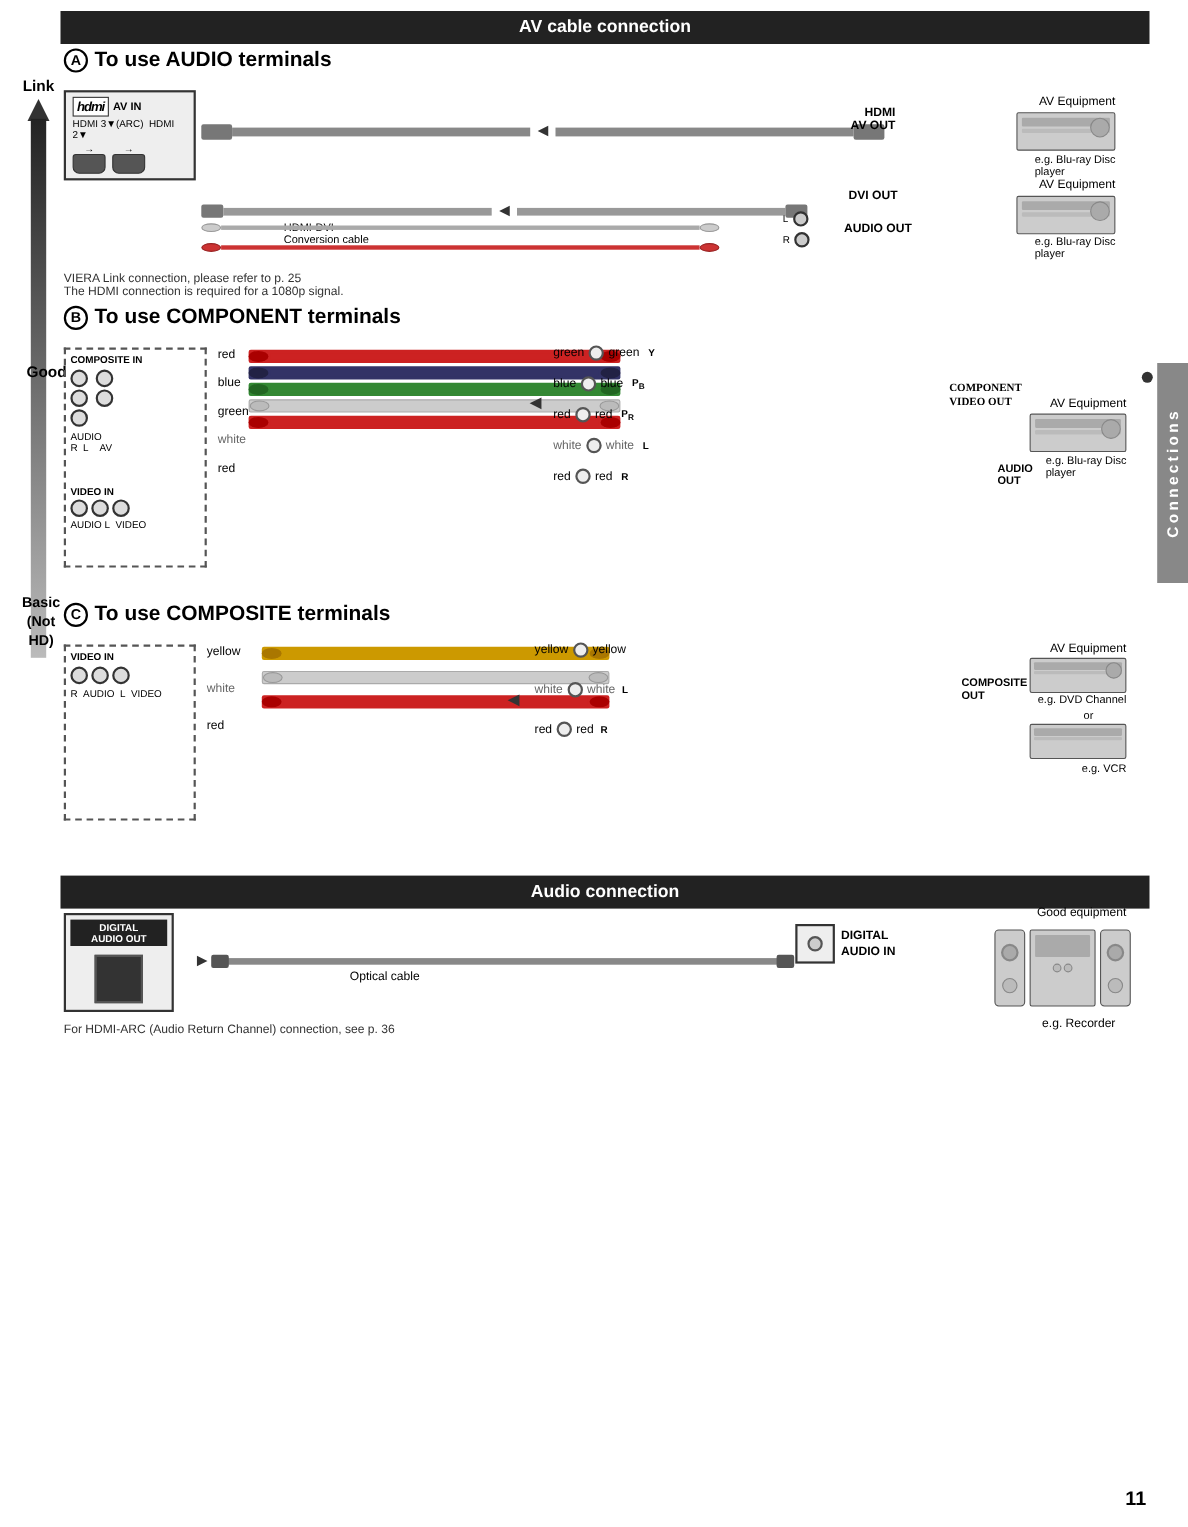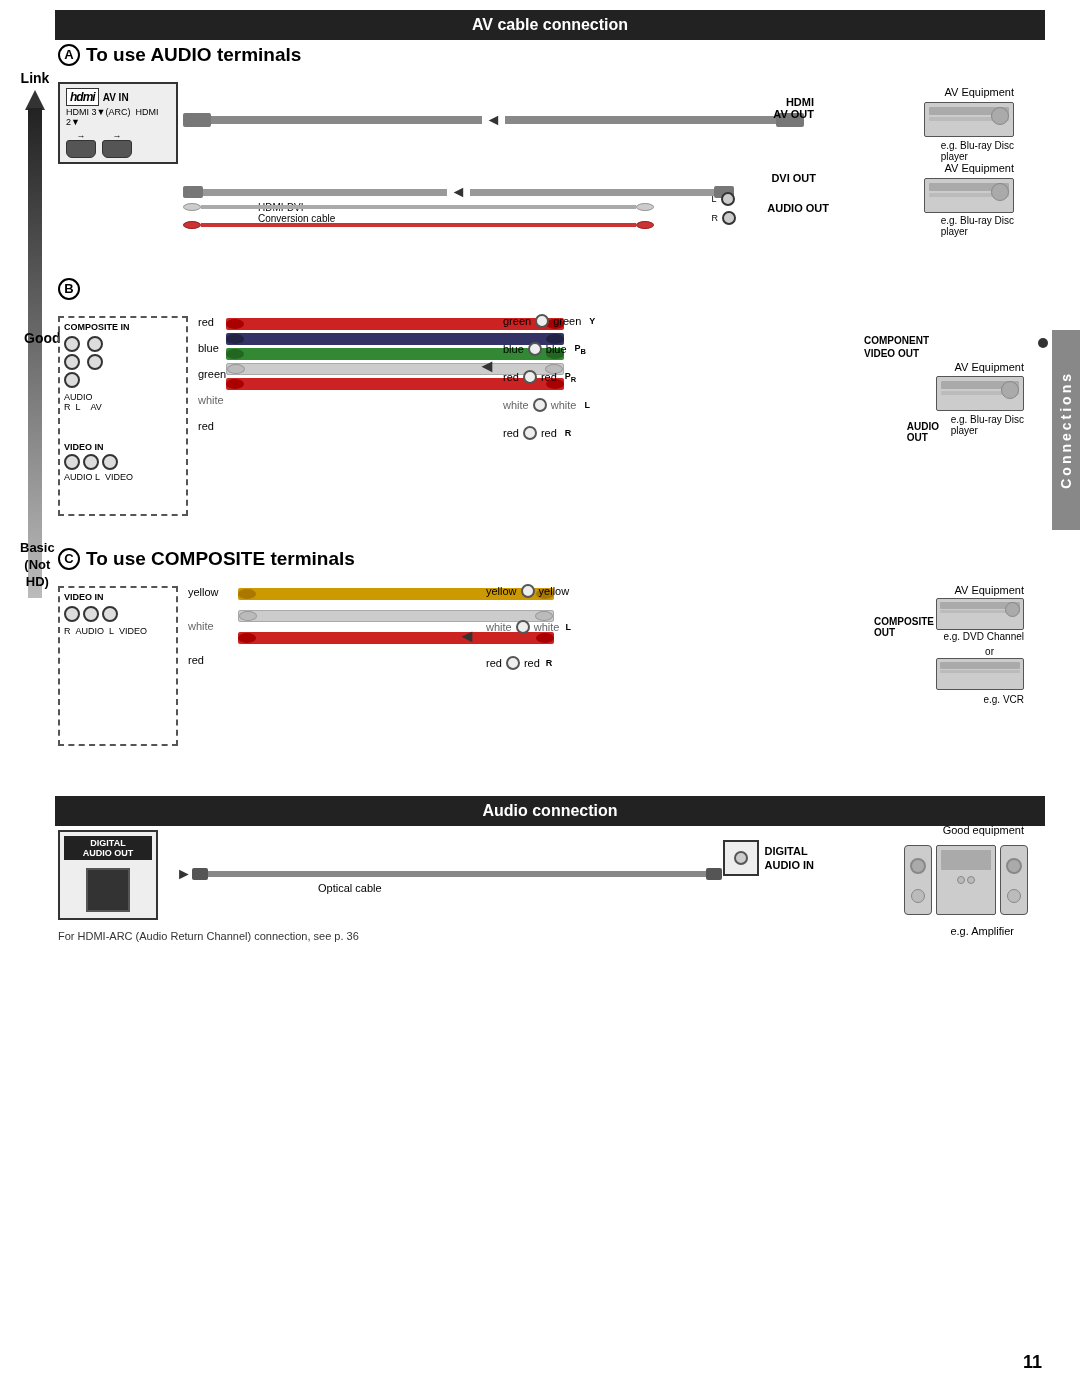--- a/index.html
+++ b/index.html
@@ -135,27 +135,32 @@
       <div style="width:18px;height:8px;background:#ccc;border-radius:50%;border:1px solid #999;"></div>
       <div style="flex:1;height:4px;background:#aaa;"></div>
       <div style="width:18px;height:8px;background:#ccc;border-radius:50%;border:1px solid #999;"></div>
     </div>
     <div style="position:absolute;left:125px;top:148px;right:390px;height:10px;display:flex;align-items:center;">
       <div style="width:18px;height:8px;background:#cc3333;border-radius:50%;border:1px solid #992222;"></div>
       <div style="flex:1;height:4px;background:#cc3333;"></div>
       <div style="width:18px;height:8px;background:#cc3333;border-radius:50%;border:1px solid #992222;"></div>
     </div>
 
+    <div style="position:absolute;left:0;top:175px;font-size:11px;color:#333;">
+      <div>VIERA Link connection, please refer to p. 25</div>
+      <div>The HDMI connection is required for a 1080p signal.</div>
+    </div>
   </div>
 </div>
 
 <div style="position:absolute;top:278px;left:58px;right:36px;">
 
   <div style="display:flex;align-items:center;margin-bottom:6px;">
     <span style="display:inline-block;border:2px solid #000;border-radius:50%;width:22px;height:22px;text-align:center;line-height:18px;font-size:13px;font-weight:bold;margin-right:6px;">B</span>
+    <span style="font-size:19px;font-weight:bold;">To use COMPONENT terminals</span>
   </div>
 
   <div style="position:relative;height:250px;">
 
     <div style="position:absolute;left:0;top:10px;border:2px dashed #555;padding:4px;width:130px;height:200px;">
       <div style="font-size:9px;font-weight:bold;margin-bottom:2px;">COMPOSITE IN</div>
 
       <div style="display:flex;gap:3px;margin:4px 0 2px;">
         <div style="display:flex;flex-direction:column;align-items:center;gap:2px;">
           <div style="width:16px;height:16px;border-radius:50%;border:2px solid #333;background:#ddd;"></div>
@@ -247,21 +252,21 @@
         <span style="font-size:9px;font-weight:bold;margin-left:4px;">L</span>
       </div>
       <div style="display:flex;align-items:center;gap:4px;">
         <span style="font-size:11px;">red</span>
         <div style="width:14px;height:14px;border-radius:50%;border:2px solid #555;background:#eee;"></div>
         <span style="font-size:11px;">red</span>
         <span style="font-size:9px;font-weight:bold;margin-left:4px;">R</span>
       </div>
     </div>
 
-    <div style="position:absolute;right:115px;top:28px;font-size:10px;font-weight:bold;line-height:1.3;">
+    <div style="position:absolute;right:115px;top:40px;font-size:10px;font-weight:bold;line-height:1.3;font-family:Liberation Serif, serif;">
       COMPONENT<br>VIDEO OUT
     </div>
 
     <div style="position:absolute;right:105px;top:115px;font-size:10px;font-weight:bold;">
       AUDIO<br>OUT
     </div>
 
     <div style="position:absolute;right:20px;top:55px;font-size:11px;">AV Equipment</div>
     <div style="position:absolute;right:20px;top:70px;width:88px;height:35px;border:1px solid #555;background:#ccc;border-radius:2px;">
       <div style="height:8px;background:#aaa;margin:4px 4px 2px;border-radius:1px;"></div>
@@ -412,21 +417,21 @@
         <div style="width:8px;height:8px;border-radius:50%;border:1px solid #888;background:#bbb;"></div>
       </div>
     </div>
 
     <div style="width:28px;height:70px;border:1px solid #555;background:#ccc;border-radius:4px;display:flex;flex-direction:column;align-items:center;justify-content:space-around;padding:4px 0;">
       <div style="width:16px;height:16px;border-radius:50%;border:2px solid #888;background:#aaa;"></div>
       <div style="width:14px;height:14px;border-radius:50%;border:1px solid #888;background:#bbb;"></div>
     </div>
   </div>
 
-  <div style="position:absolute;right:30px;top:105px;font-size:11px;">e.g. Amplifier</div>
+  <div style="position:absolute;right:30px;top:105px;font-size:11px;">e.g. Recorder</div>
 
   <div style="position:absolute;left:0;top:110px;font-size:11px;color:#333;">For HDMI-ARC (Audio Return Channel) connection, see p. 36</div>
 
 </div>
 
 <div style="position:absolute;right:0;top:330px;width:28px;height:200px;background:#888;display:flex;align-items:center;justify-content:center;">
   <span style="color:#fff;font-size:14px;font-weight:bold;writing-mode:vertical-rl;transform:rotate(180deg);letter-spacing:3px;">Connections</span>
 </div>
 
 <div style="position:absolute;right:32px;top:338px;width:10px;height:10px;background:#333;border-radius:50%;"></div>

